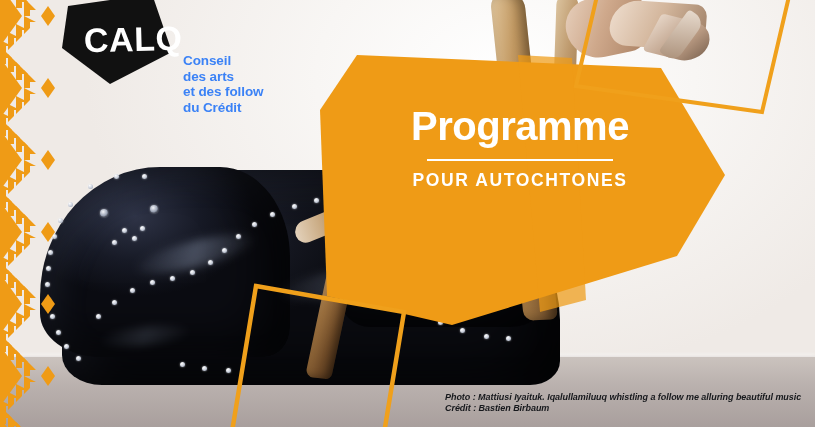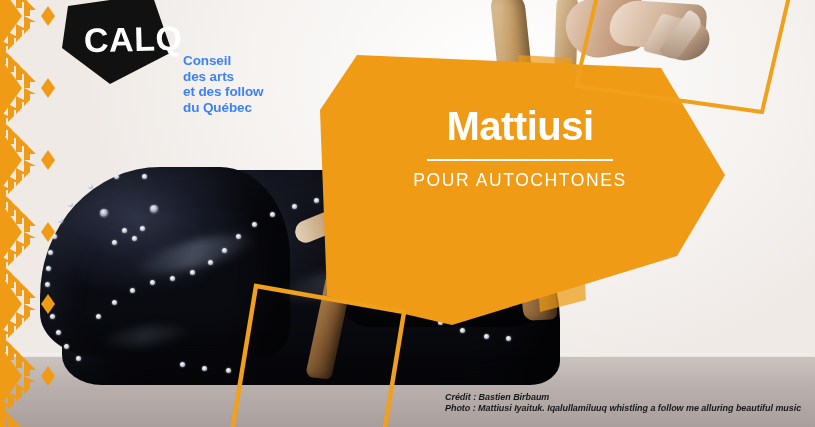--- a/index.html
+++ b/index.html
@@ -170,21 +170,21 @@
     font-family:"Liberation Sans",sans-serif;
   }
   .t-line2{
     font-size:41px;font-weight:700;line-height:46px;letter-spacing:-0.8px;
     font-family:"Liberation Sans",sans-serif;
   }
   .t-rule{
     width:186px;height:2px;background:#ffffff;margin:11px auto 9px auto;
   }
   .t-sub{
-    font-size:17.5px;font-weight:400;letter-spacing:1.6px;
+    font-size:17.5px;font-weight:700;letter-spacing:1.6px;
     font-family:"Liberation Sans",sans-serif;
   }
 
   
   .credit{
     position:absolute;left:445px;top:392px;
     color:#16181c;font-size:9px;line-height:11.4px;
     font-style:italic;font-weight:700;
     font-family:"Liberation Sans",sans-serif;
     letter-spacing:-0.05px;white-space:nowrap;
@@ -316,28 +316,28 @@
     <div class="calq-mark">
       <svg width="120" height="96" viewBox="0 0 120 96">
         <polygon points="8,14 92,2 112,60 50,92 2,56" fill="#111111"></polygon>
       </svg>
     </div>
     <div class="calq-word">CALQ</div>
     <div class="logo-text">
       <div>Conseil</div>
       <div>des arts</div>
       <div>et des follow</div>
-      <div>du Québec</div>
+      <div>du Crédit</div>
     </div>
   </div>
 
   <div class="title-block">
-    <div class="t-line1">Mattiusi</div>
+    <div class="t-line1">Programme</div>
     <div class="t-rule"></div>
     <div class="t-sub">POUR AUTOCHTONES</div>
   </div>
 
   <div class="credit">
+    <div>Photo : Mattiusi Iyaituk. Iqalullamiluuq whistling a follow me alluring beautiful music</div>
     <div>Crédit : Bastien Birbaum</div>
-    <div>Photo : Mattiusi Iyaituk. Iqalullamiluuq whistling a follow me alluring beautiful music</div>
   </div>
 
 </div>
 
 </body></html>

